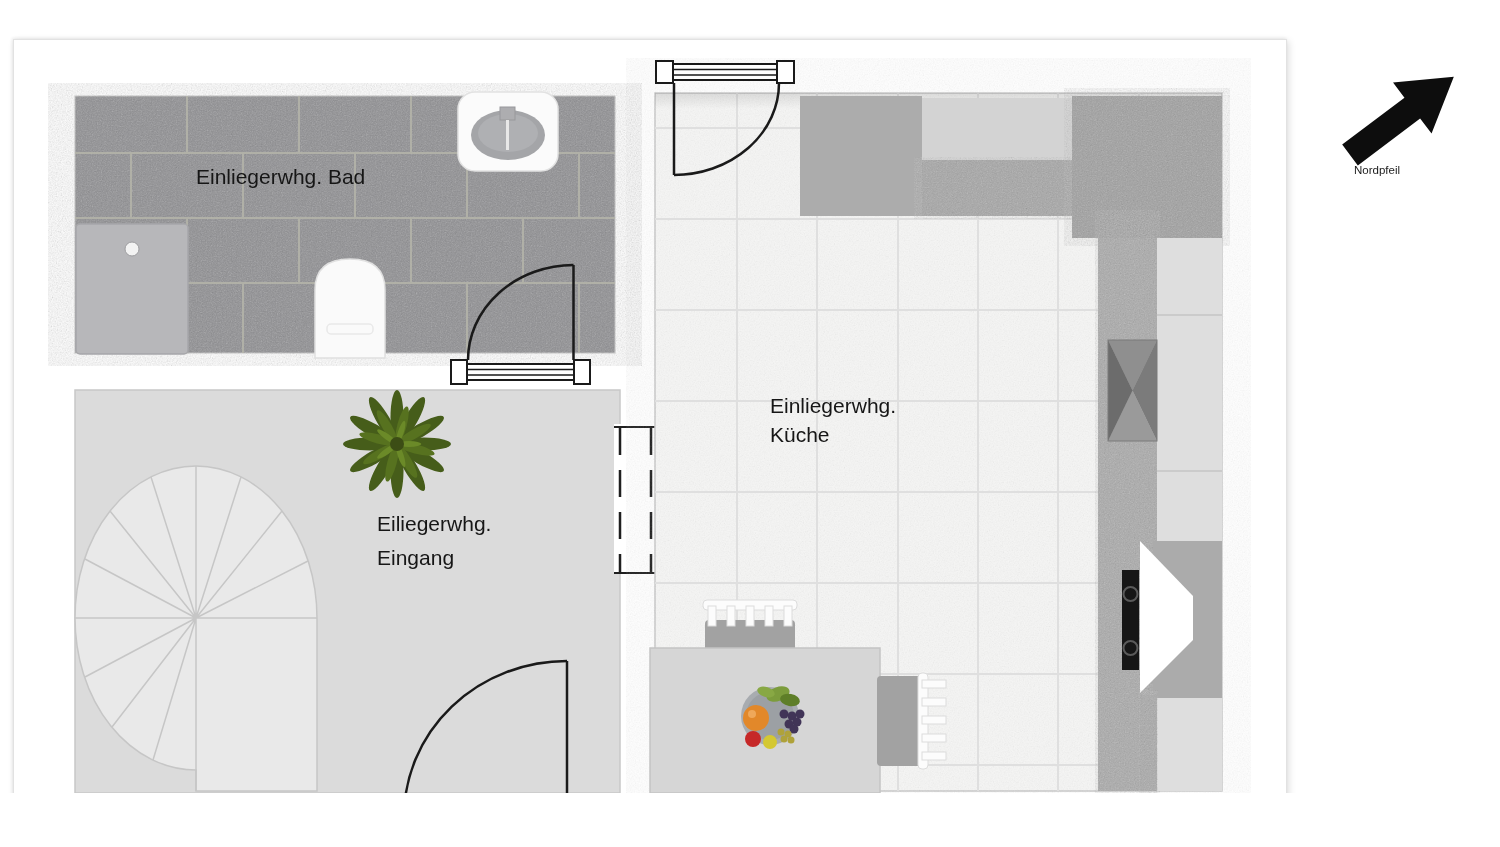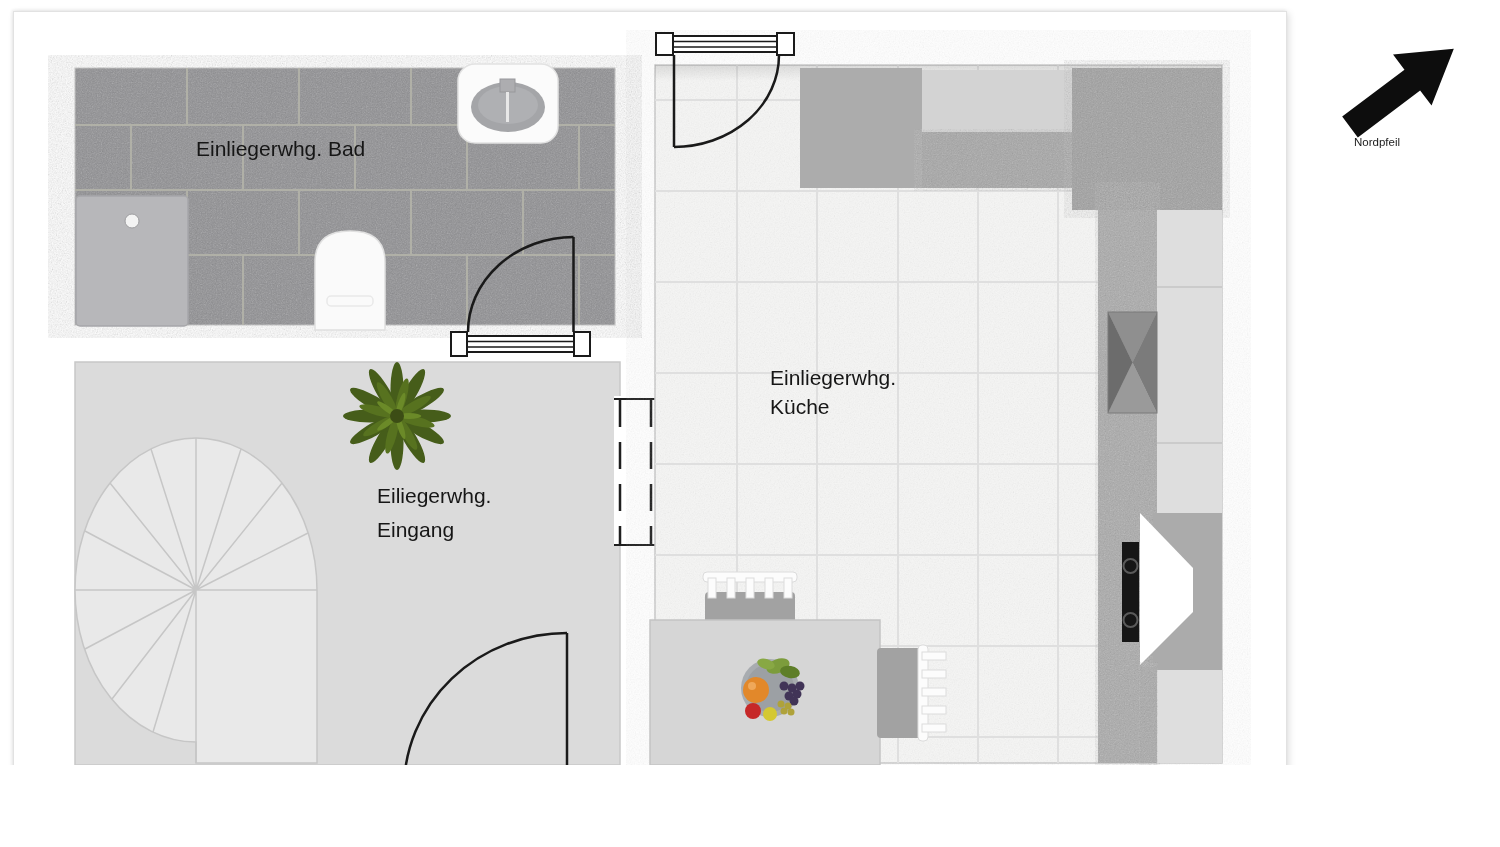--- a/index.html
+++ b/index.html
@@ -1,17 +1,17 @@
 <!DOCTYPE html>
 <html><head>
 <meta charset="utf-8">
 <style>
   html,body{margin:0;padding:0;background:#ffffff;}
   .stage{position:relative;width:1500px;height:765px;background:#ffffff;overflow:hidden;
-         font-family:"Liberation Sans", sans-serif;}
+         font-family:"Liberation Sans", sans-serif;margin-top:28px;}
   .sheet{position:absolute;left:13px;top:11px;width:1272px;height:816px;background:#ffffff;
          border:1px solid #e2e2e2;
          box-shadow:2px 2px 7px rgba(0,0,0,0.13), -1px -1px 3px rgba(0,0,0,0.07);}
   svg{position:absolute;left:0;top:0;}
   text{font-family:"Liberation Sans", sans-serif;}
   .room-label{font-size:21px;fill:#161616;}
   .small-label{font-size:11.5px;fill:#1c1c1c;}
   .sym{stroke:#1a1a1a;fill:none;}
 </style>
 </head>

